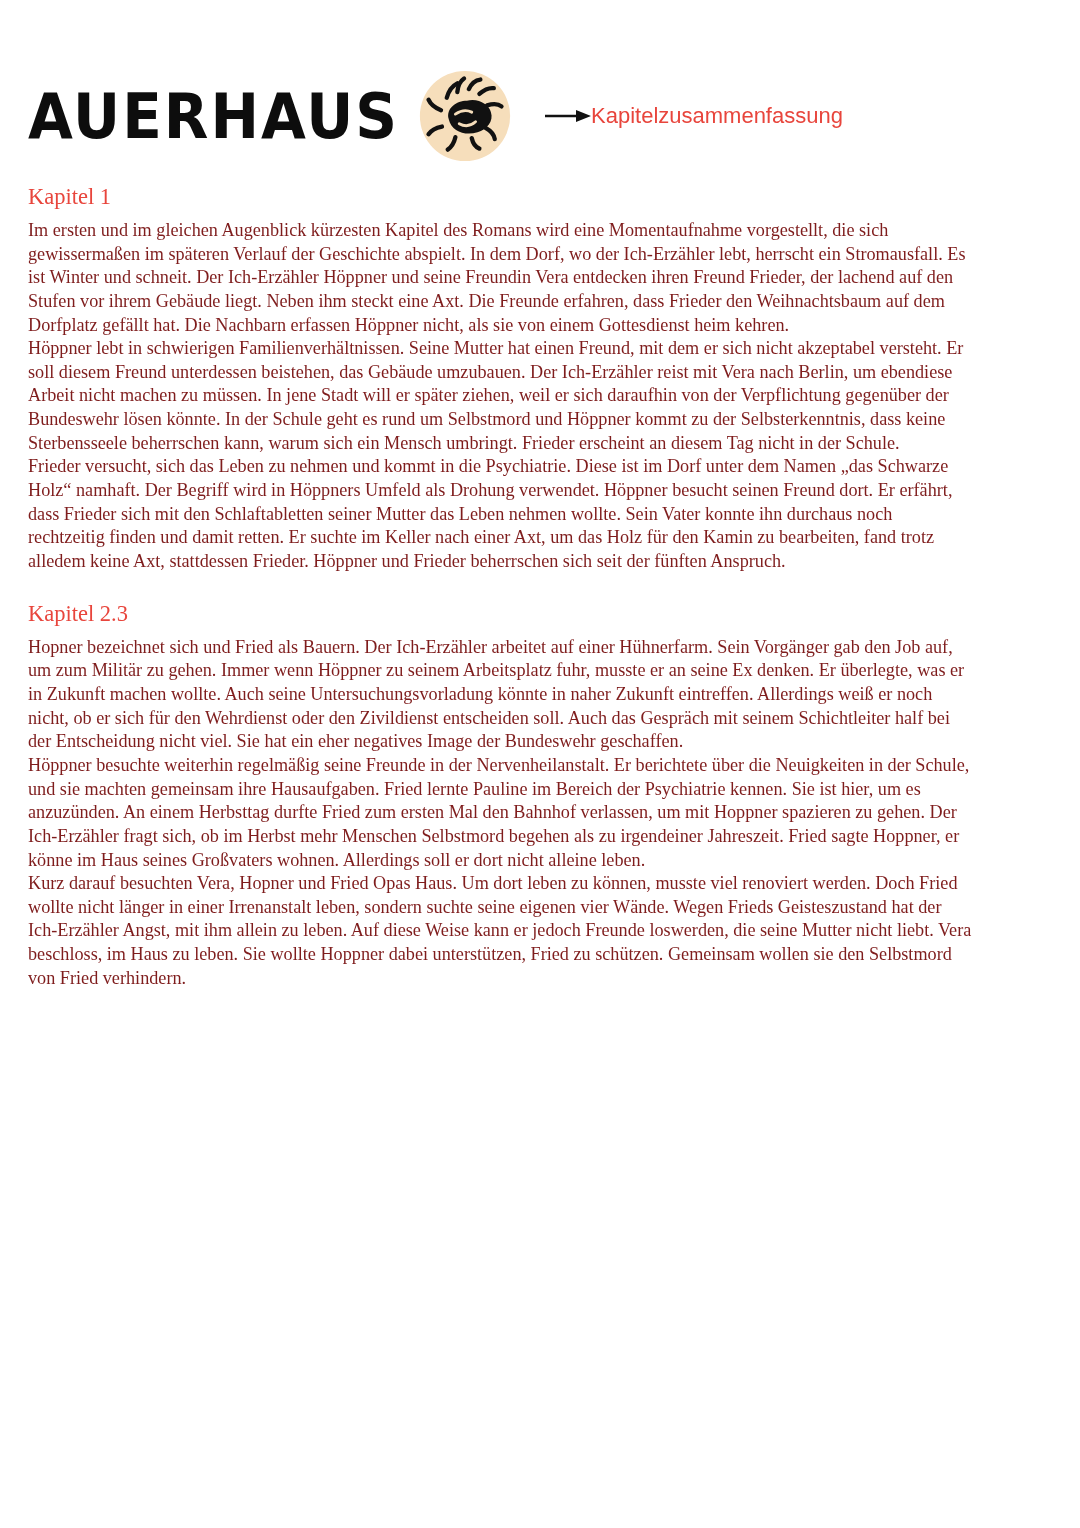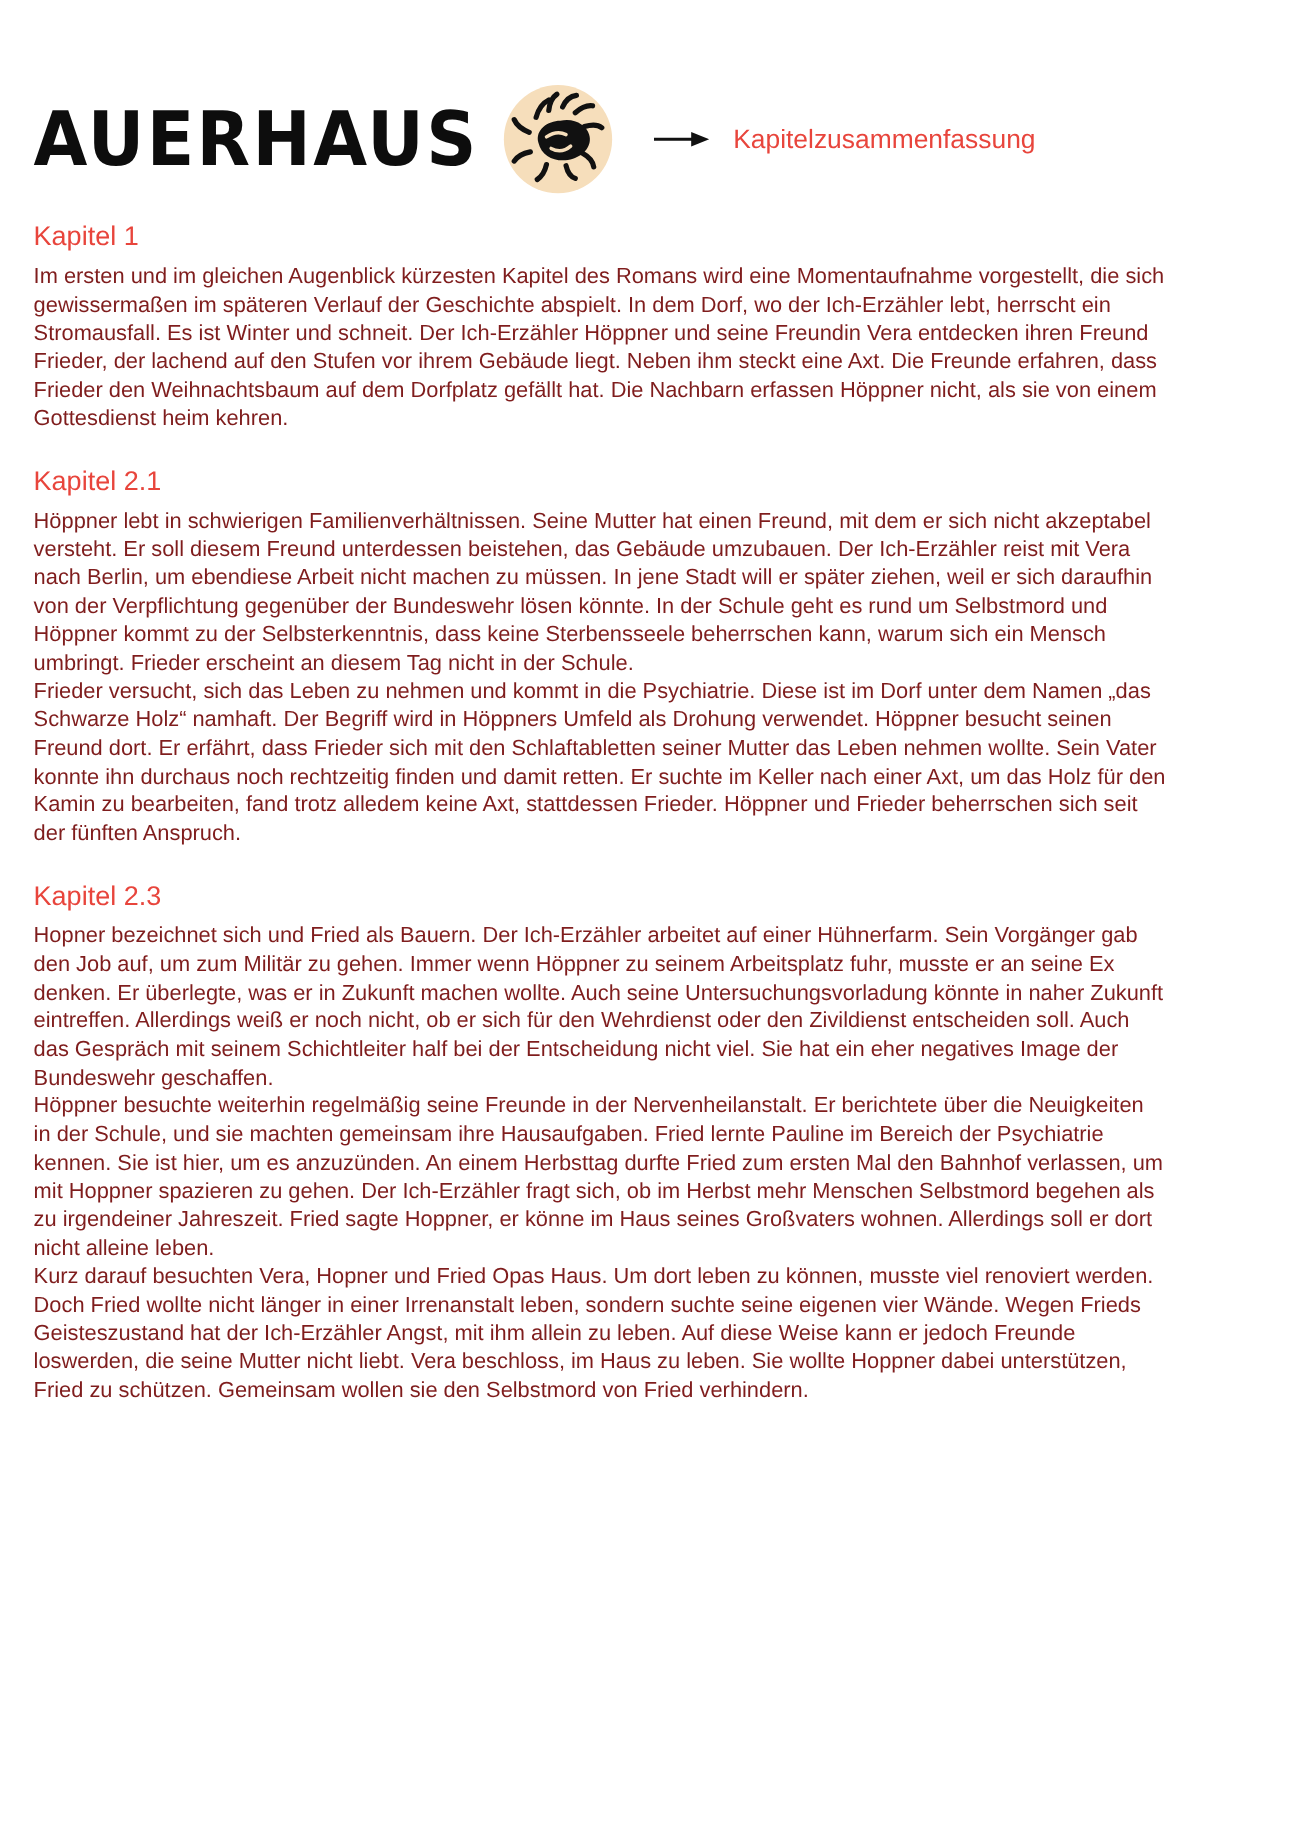--- a/index.html
+++ b/index.html
@@ -27,30 +27,30 @@
     color: #0d0d0d;
     transform: scaleY(1.08);
     display: inline-block;
     line-height: 1;
   }
   .logo-badge { display: inline-block; width: 96px; height: 96px; margin-left: 4px; }
   .logo-badge svg { width: 96px; height: 96px; display: block; }
   .subtitle-wrap {
     display: flex;
     align-items: center;
-    gap: 20px;
+    gap: 0;
     margin-left: 18px;
   }
   .arrow-icon svg { display: block; }
   .subtitle {
     font-size: 22px;
     font-weight: 500;
     color: var(--accent);
   }
-  .section { margin: 0; }
+  .section { margin: 0; font-family: Liberation Serif, serif; }
   .section-heading {
     color: var(--accent);
     font-size: 22.5px;
     font-weight: 400;
     margin: 27px 0 9px 0;
     line-height: 1.15;
   }
   .section:first-of-type .section-heading { margin-top: 8px; }
   .section-body {
     font-size: 18.2px;
@@ -103,21 +103,20 @@
   </header>
 
   <main>
 
     <section class="section">
       <h2 class="section-heading">Kapitel 1</h2>
       <p class="section-body">Im ersten und im gleichen Augenblick kürzesten Kapitel des Romans wird eine Momentaufnahme vorgestellt, die sich gewissermaßen im späteren Verlauf der Geschichte abspielt. In dem Dorf, wo der Ich-Erzähler lebt, herrscht ein Stromausfall. Es ist Winter und schneit. Der Ich-Erzähler Höppner und seine Freundin Vera entdecken ihren Freund Frieder, der lachend auf den Stufen vor ihrem Gebäude liegt. Neben ihm steckt eine Axt. Die Freunde erfahren, dass Frieder den Weihnachtsbaum auf dem Dorfplatz gefällt hat. Die Nachbarn erfassen Höppner nicht, als sie von einem Gottesdienst heim kehren.</p>
     </section>
 
     <section class="section">
-      <h2 class="section-heading">Kapitel 2.1</h2>
       <p class="section-body">Höppner lebt in schwierigen Familienverhältnissen. Seine Mutter hat einen Freund, mit dem er sich nicht akzeptabel versteht. Er soll diesem Freund unterdessen beistehen, das Gebäude umzubauen. Der Ich-Erzähler reist mit Vera nach Berlin, um ebendiese Arbeit nicht machen zu müssen. In jene Stadt will er später ziehen, weil er sich daraufhin von der Verpflichtung gegenüber der Bundeswehr lösen könnte. In der Schule geht es rund um Selbstmord und Höppner kommt zu der Selbsterkenntnis, dass keine Sterbensseele beherrschen kann, warum sich ein Mensch umbringt. Frieder erscheint an diesem Tag nicht in der Schule.</p>
     </section>
 
     <section class="section">
       <p class="section-body">Frieder versucht, sich das Leben zu nehmen und kommt in die Psychiatrie. Diese ist im Dorf unter dem Namen „das Schwarze Holz“ namhaft. Der Begriff wird in Höppners Umfeld als Drohung verwendet. Höppner besucht seinen Freund dort. Er erfährt, dass Frieder sich mit den Schlaftabletten seiner Mutter das Leben nehmen wollte. Sein Vater konnte ihn durchaus noch rechtzeitig finden und damit retten. Er suchte im Keller nach einer Axt, um das Holz für den Kamin zu bearbeiten, fand trotz alledem keine Axt, stattdessen Frieder. Höppner und Frieder beherrschen sich seit der fünften Anspruch.</p>
     </section>
 
     <section class="section">
       <h2 class="section-heading">Kapitel 2.3</h2>
       <p class="section-body">Hopner bezeichnet sich und Fried als Bauern. Der Ich-Erzähler arbeitet auf einer Hühnerfarm. Sein Vorgänger gab den Job auf, um zum Militär zu gehen. Immer wenn Höppner zu seinem Arbeitsplatz fuhr, musste er an seine Ex denken. Er überlegte, was er in Zukunft machen wollte. Auch seine Untersuchungsvorladung könnte in naher Zukunft eintreffen. Allerdings weiß er noch nicht, ob er sich für den Wehrdienst oder den Zivildienst entscheiden soll. Auch das Gespräch mit seinem Schichtleiter half bei der Entscheidung nicht viel. Sie hat ein eher negatives Image der Bundeswehr geschaffen.</p>

